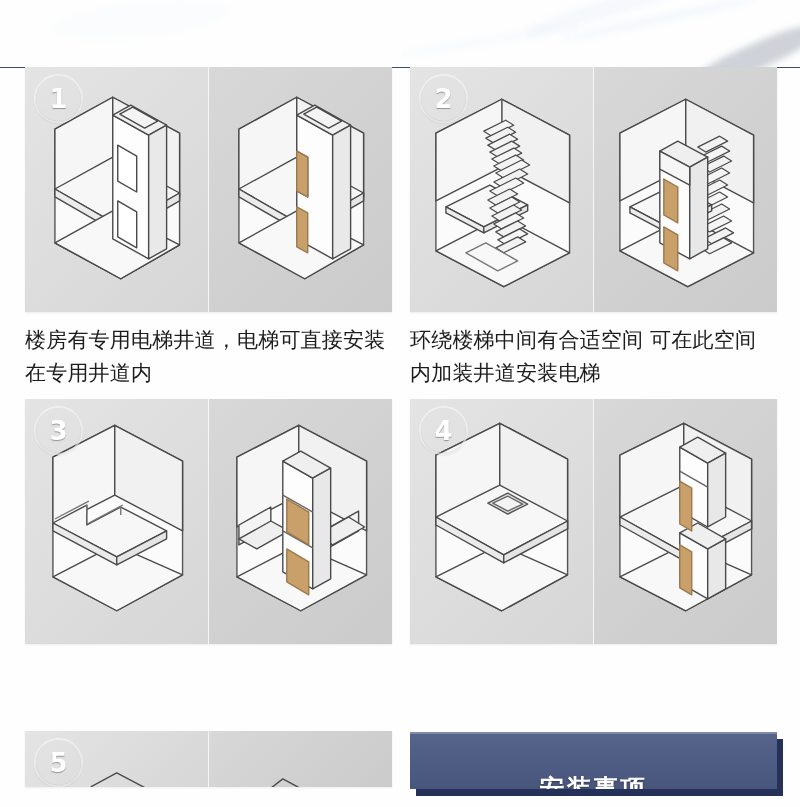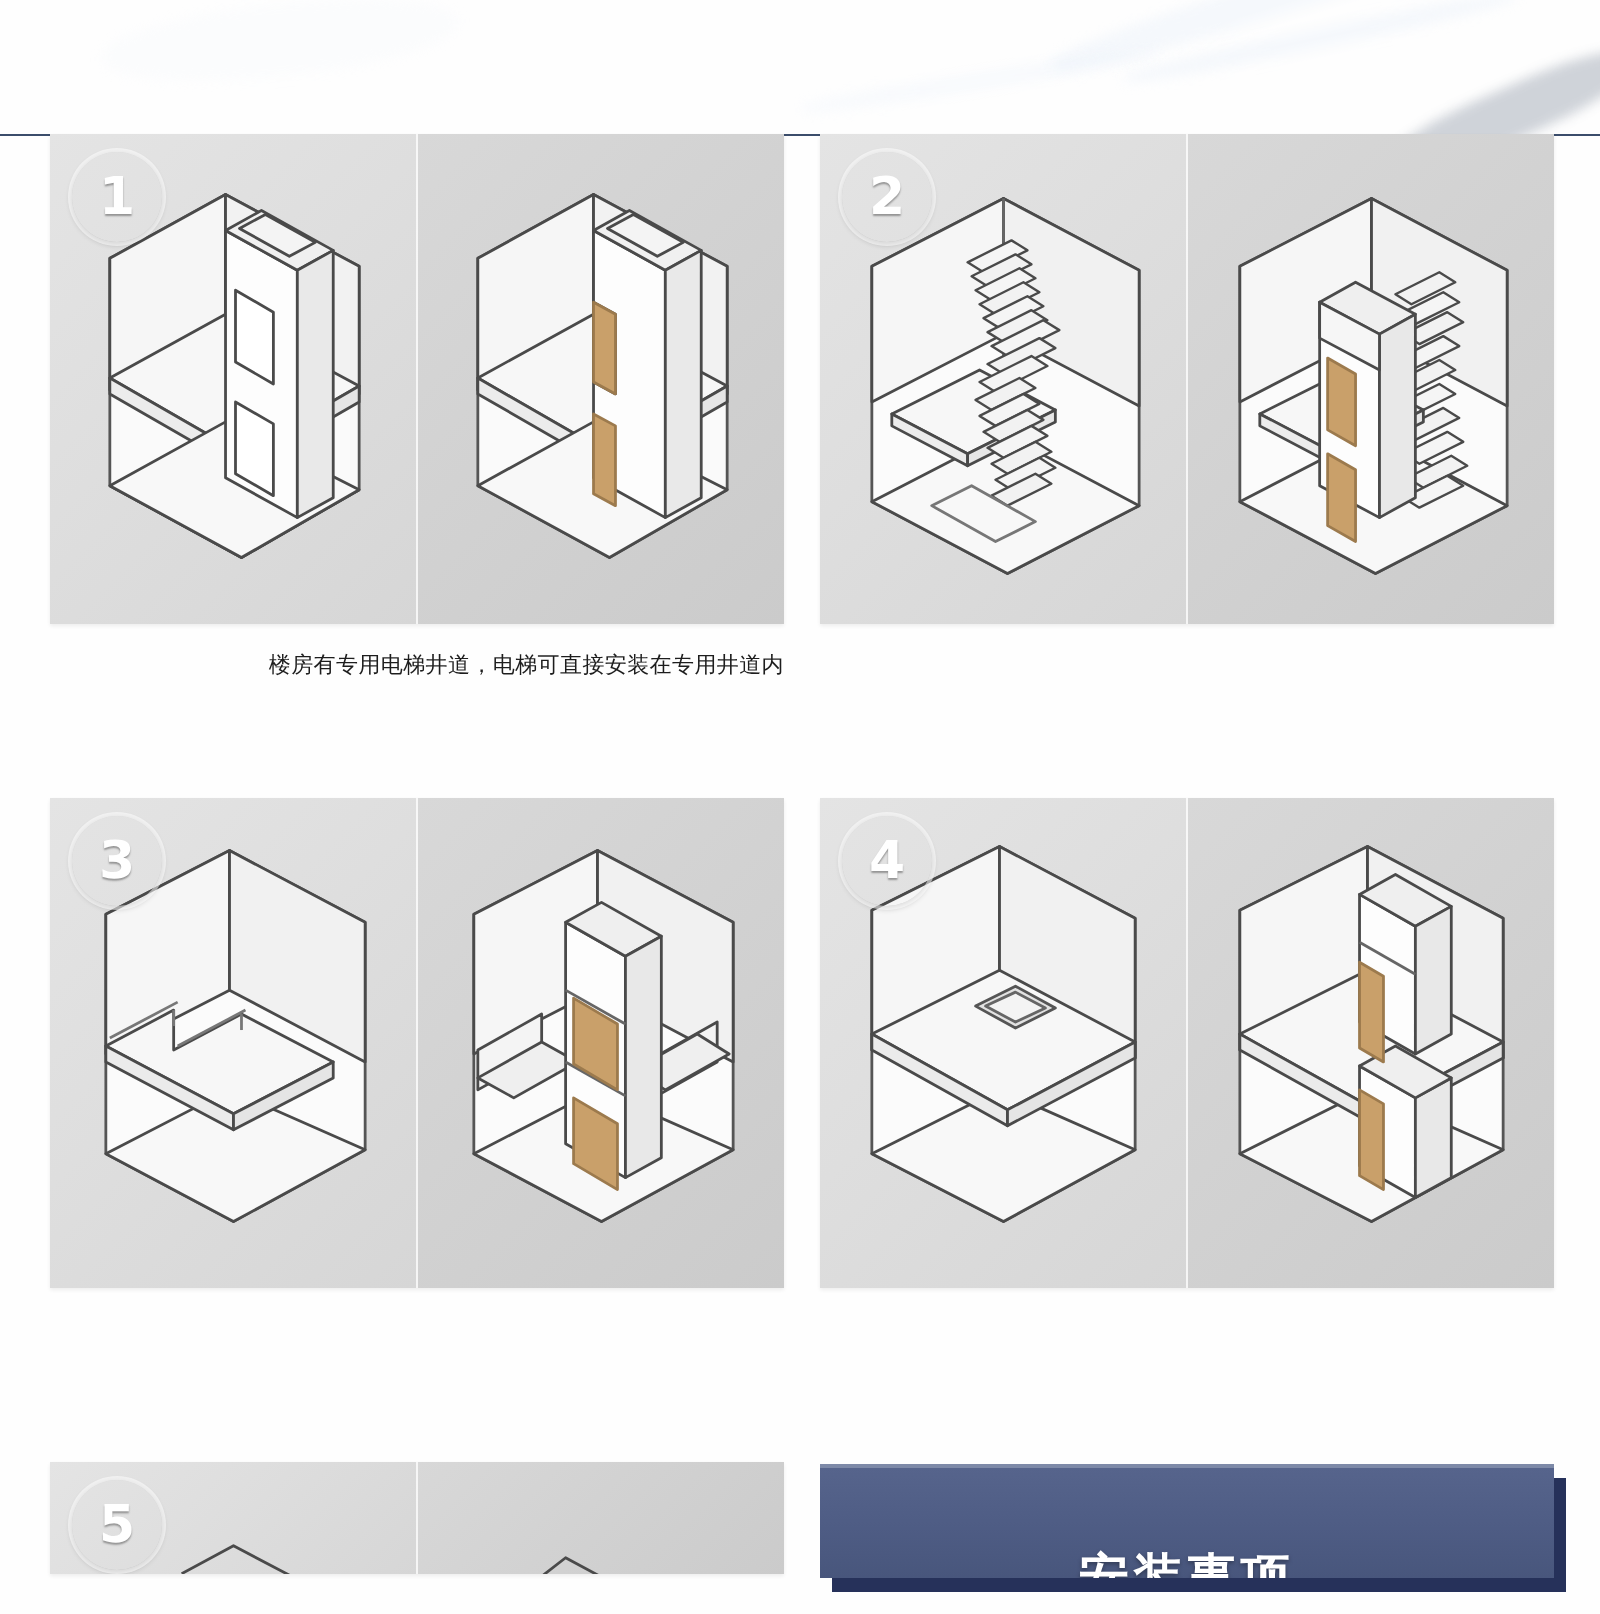--- a/index.html
+++ b/index.html
@@ -52,22 +52,22 @@
     box-shadow:0 0 0 2px rgba(255,255,255,.55),0 1px 3px rgba(0,0,0,.3);
     display:flex;align-items:center;justify-content:center;z-index:4;
   }
   .badge span{
     color:#ffffff;font-size:26px;font-weight:bold;line-height:1;
     font-family:"DejaVu Sans","Liberation Sans",sans-serif;
     text-shadow:0 1px 1px rgba(0,0,0,.35);
   }
 
   .caption{
-    width:367px;margin-top:12px;text-align:right;color:#1d1d1d;
-    font-size:11px;line-height:1.55;letter-spacing:.2px;
+    width:367px;margin-top:12px;text-align:left;color:#1d1d1d;
+    font-size:21px;line-height:1.55;letter-spacing:.2px;
     font-family:"DejaVu Sans","Liberation Sans",sans-serif;
   }
 
   
   .rowlast{position:relative;height:56px;}
   .card5{
     position:absolute;left:25px;top:0;width:367px;height:56px;display:flex;overflow:hidden;
     background:#d9d9d9;box-shadow:0 1px 2px rgba(0,0,0,.07);
   }
   .panel-blue{
@@ -229,20 +229,21 @@
                 <path d="M96 100 L114 90 L114 182 L96 192 Z" fill="#e8e8e8"></path>
 
                 <path d="M66 84 L96 100 L96 118 L66 102 Z" fill="#f6f6f6"></path>
 
                 <path d="M70 112 L84 120 L84 156 L70 148 Z" fill="#c9a06a" stroke="#9c7a4d"></path>
                 <path d="M70 160 L84 168 L84 204 L70 196 Z" fill="#c9a06a" stroke="#9c7a4d"></path>
               </g>
             </svg>
           </div>
         </div>
+        <div class="caption">环绕楼梯中间有合适空间 可在此空间内加装井道安装电梯</div>
       </div>
     </div>
 
     <div class="row">
 
       <div class="cell left">
         <div class="card">
           <div class="badge">
             <span>3</span>
           </div>

